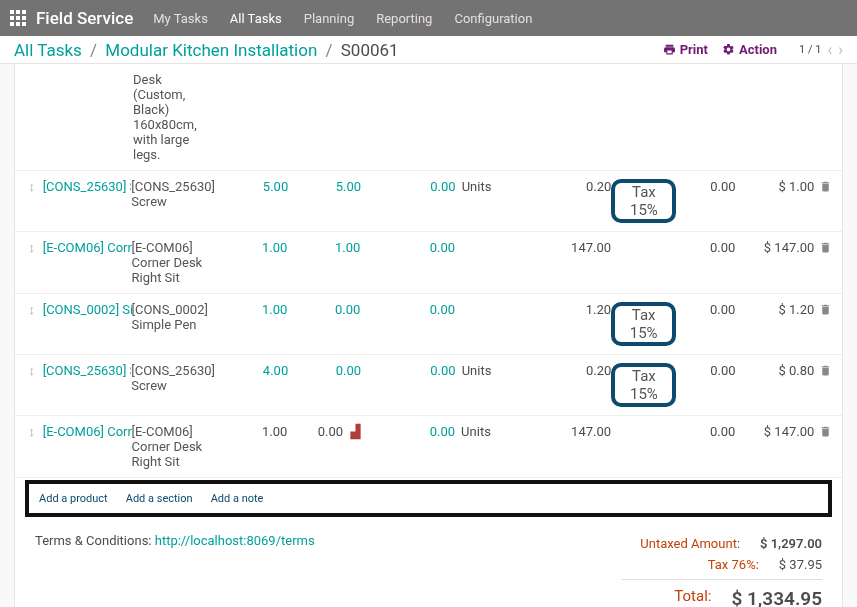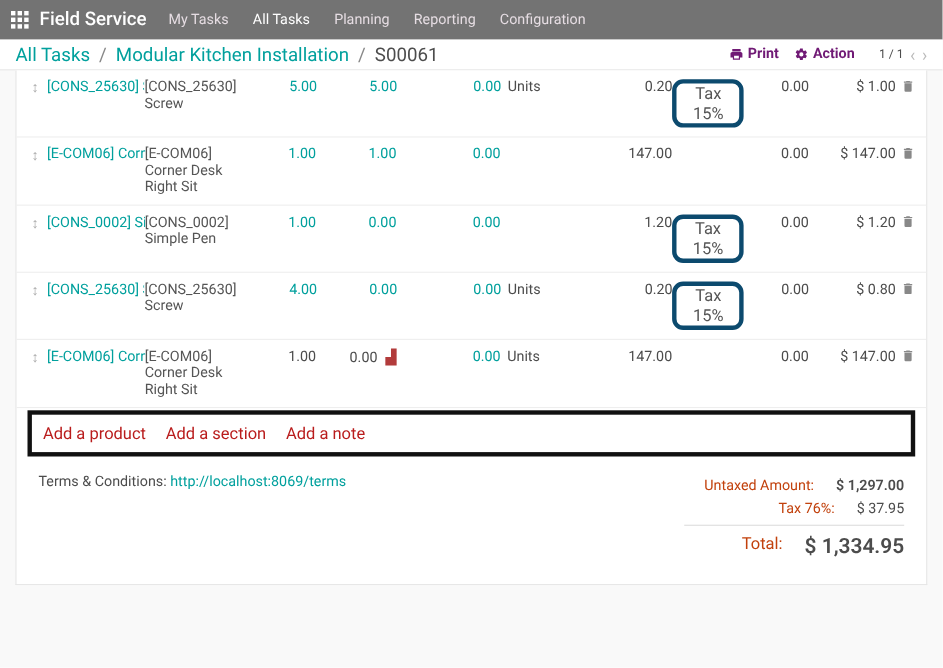--- a/index.html
+++ b/index.html
@@ -37,21 +37,21 @@
   .c-tax  { width: 66px; text-align: center; }
   .c-disc { width: 60px; text-align: right; }
   .c-sub  { width: 80px; text-align: right; }
   .c-trash{ width: 22px; text-align: center; color: #888; cursor: pointer; }
   .link-text { color: #00a09d; }
   .tax-badge { display: inline-block; border: 4px solid #0c4a6e; border-radius: 10px; padding: 0 7px; font-size: 15px; color: #555; }
   .graph-icon { color: #b23b3b; margin-left: 4px; }
   
   
   .addbar { border: 4px solid #111; margin: 2px 10px 10px 10px; padding: 8px 10px; display: flex; gap: 18px; }
-  .addbar a { color: #b91c1c; cursor: pointer; font-size: 15px; }
+  .addbar a { color: #0c4a6e; cursor: pointer; font-size: 11px; }
   
   
   .footer-links { display: flex; justify-content: flex-end; gap: 22px; padding: 10px 20px 6px 20px; font-weight: 600; color: #4c4c4c; }
   .footer-links span { cursor: pointer; }
   
   .bottom { display: flex; padding: 6px 20px 20px 20px; }
   .terms { flex: 1; font-size: 13px; }
   .terms a { color: #00a09d; }
   .totals { width: 300px; text-align: right; font-size: 13px; }
   .totals .line { display: flex; justify-content: flex-end; gap: 20px; padding: 3px 0; }
@@ -105,20 +105,28 @@
       </svg>
     <span>Action</span>
   </span>
   <span class="pager">1 / 1</span>
   <span class="pager-arrow">‹</span>
   <span class="pager-arrow">›</span>
 </div>
 
 <div class="sheet">
 
+  <div class="row" style="border-top:none;">
+    <div class="handle"></div>
+    <div class="c-prod"></div>
+    <div class="c-desc">
+      <span>Desk (Custom, Black)</span><br>
+      <span>160x80cm, with large legs.</span>
+    </div>
+  </div>
 
   <div id="rows-host">
       <div class="row">
         <div class="handle">↕</div>
         <div class="c-prod">[CONS_25630] Sc</div>
         <div class="c-desc">[CONS_25630] Screw</div>
         <div class="c-qty link-text">5.00</div>
         <div class="c-del link-text">5.00</div>
         <div class="c-inv link-text">0.00</div>
         <div class="c-uom">Units</div>

